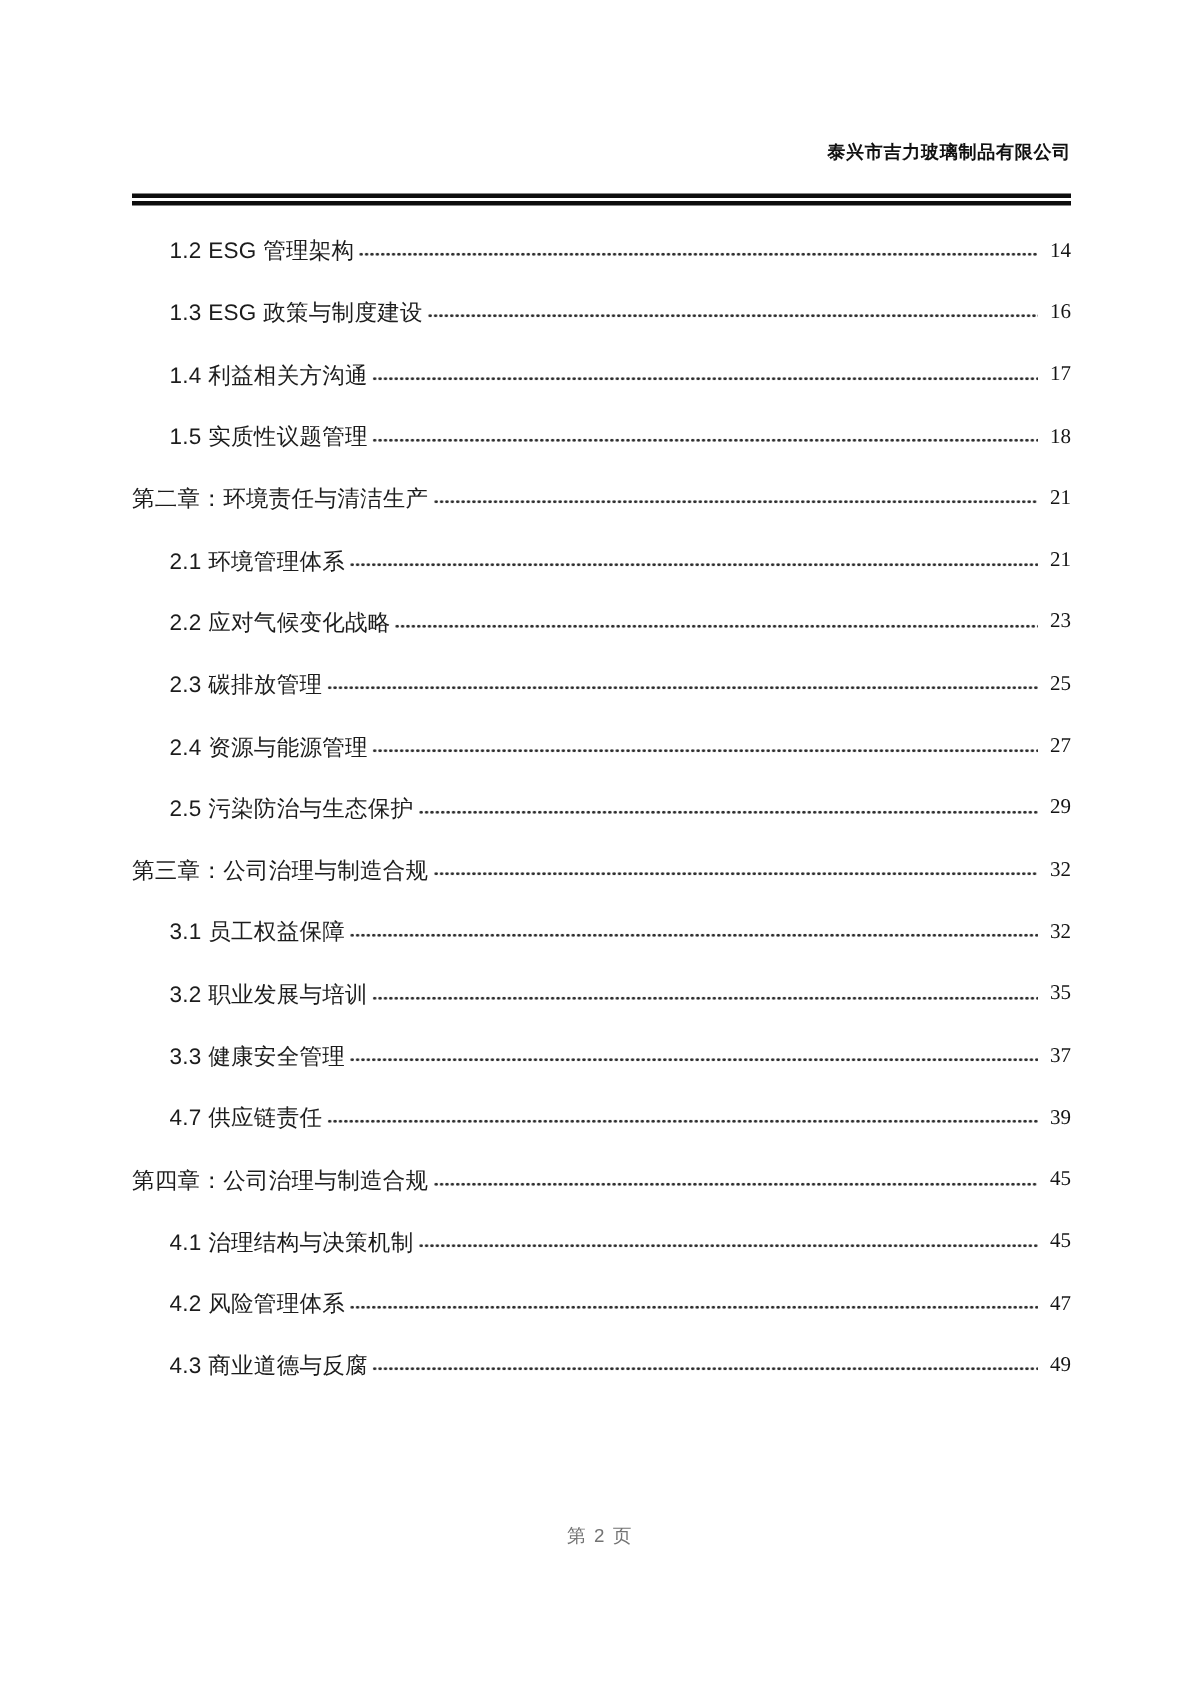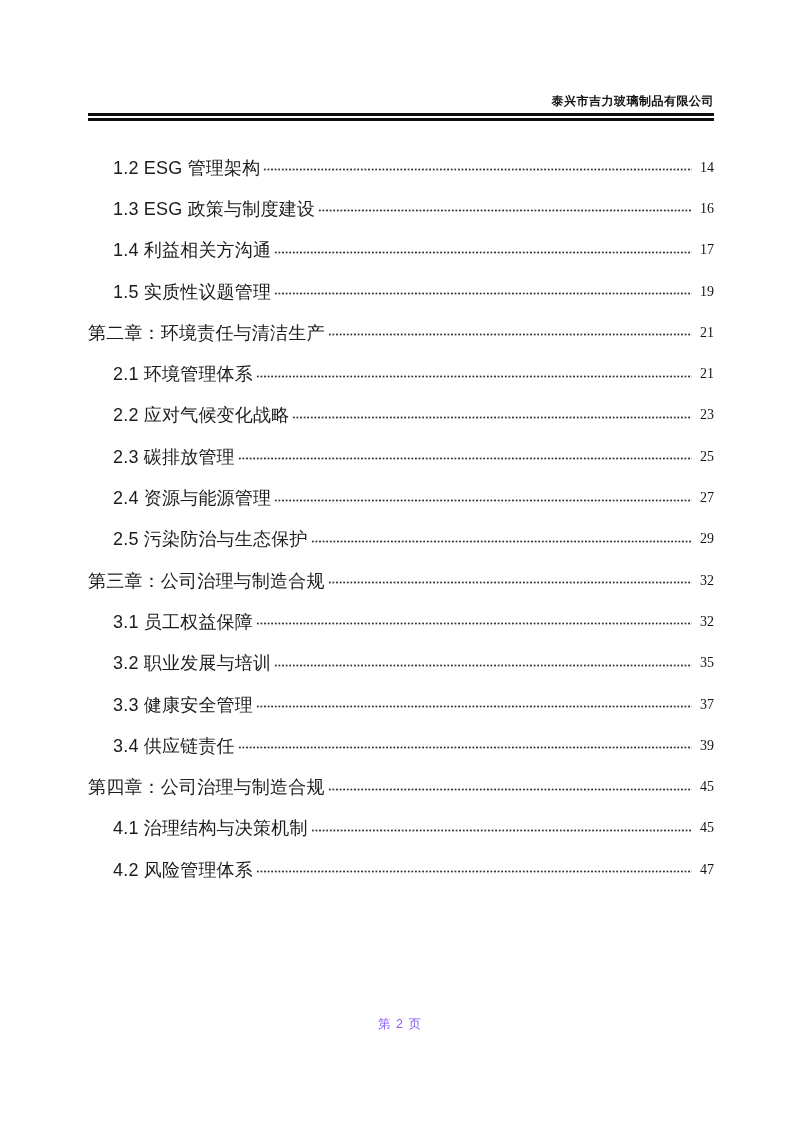--- a/index.html
+++ b/index.html
@@ -24,21 +24,21 @@
     left: 88px;
     width: 626px;
   }
   .doc-header .company {
     text-align: right;
     font-size: 12px;
     font-weight: bold;
     letter-spacing: 0.5px;
     line-height: 18px;
     color: #111111;
-    padding-bottom: 3px;
+    padding-bottom: 19px;
   }
   .header-rule .rule-thick {
     height: 3px;
     background: #0d0d0d;
   }
   .header-rule .rule-gap {
     height: 2px;
     background: transparent;
   }
   .header-rule .rule-thin {
@@ -57,21 +57,21 @@
     display: flex;
     align-items: center;
     height: 41.3px;
     cursor: default;
   }
   .toc-row.sub {
     padding-left: 25px;
   }
   .toc-label {
     white-space: nowrap;
-    font-size: 18px;
+    font-size: 15px;
     color: #1c1c1c;
     letter-spacing: 0.2px;
     flex: 0 0 auto;
   }
   .leader {
     flex: 1 1 auto;
     height: 3px;
     margin: 0 4px 0 3px;
     align-self: center;
     transform: translateY(2px);
@@ -91,21 +91,21 @@
   }
 
   
   .doc-footer {
     position: absolute;
     top: 1016px;
     left: 0;
     width: 800px;
     text-align: center;
     font-size: 12.5px;
-    color: #8b5cf6;
+    color: #737373;
     letter-spacing: 1px;
   }
 </style>
 </head>
 <body>
 
 <div class="page">
 
   <div class="doc-header">
     <div class="company">泰兴市吉力玻璃制品有限公司</div>
@@ -131,21 +131,21 @@
 
     <div class="toc-row sub">
       <span class="toc-label">1.4 利益相关方沟通</span>
       <span class="leader"></span>
       <span class="toc-page">17</span>
     </div>
 
     <div class="toc-row sub">
       <span class="toc-label">1.5 实质性议题管理</span>
       <span class="leader"></span>
-      <span class="toc-page">19</span>
+      <span class="toc-page">18</span>
     </div>
 
     <div class="toc-row chapter">
       <span class="toc-label">第二章：环境责任与清洁生产</span>
       <span class="leader"></span>
       <span class="toc-page">21</span>
     </div>
 
     <div class="toc-row sub">
       <span class="toc-label">2.1 环境管理体系</span>
@@ -195,21 +195,21 @@
       <span class="toc-page">35</span>
     </div>
 
     <div class="toc-row sub">
       <span class="toc-label">3.3 健康安全管理</span>
       <span class="leader"></span>
       <span class="toc-page">37</span>
     </div>
 
     <div class="toc-row sub">
-      <span class="toc-label">3.4 供应链责任</span>
+      <span class="toc-label">4.7 供应链责任</span>
       <span class="leader"></span>
       <span class="toc-page">39</span>
     </div>
 
 
     <div class="toc-row chapter">
       <span class="toc-label">第四章：公司治理与制造合规</span>
       <span class="leader"></span>
       <span class="toc-page">45</span>
     </div>
@@ -219,17 +219,22 @@
       <span class="leader"></span>
       <span class="toc-page">45</span>
     </div>
 
     <div class="toc-row sub">
       <span class="toc-label">4.2 风险管理体系</span>
       <span class="leader"></span>
       <span class="toc-page">47</span>
     </div>
 
+    <div class="toc-row sub">
+      <span class="toc-label">4.3 商业道德与反腐</span>
+      <span class="leader"></span>
+      <span class="toc-page">49</span>
+    </div>
   </div>
 
   <div class="doc-footer">第 2 页</div>
 
 </div>
 
 </body></html>

